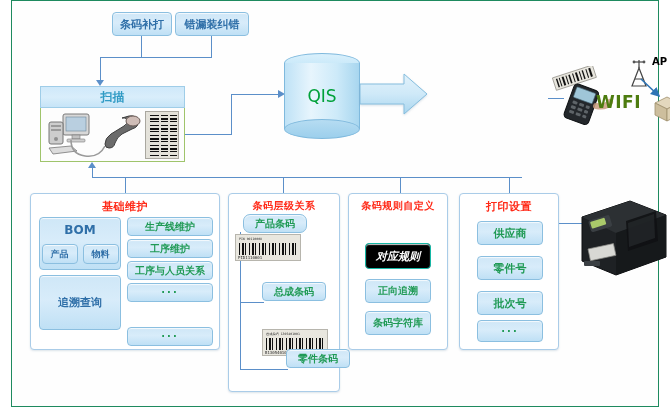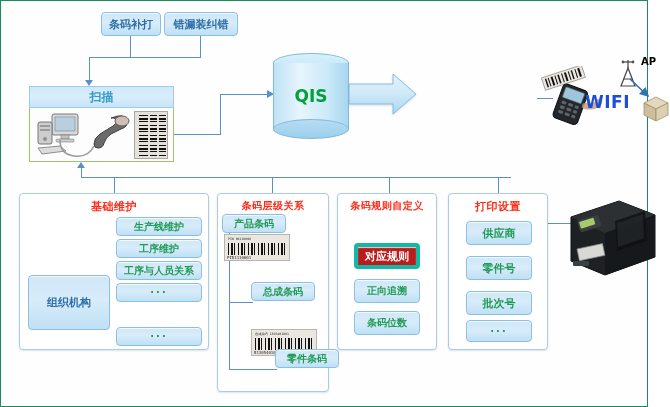--- a/index.html
+++ b/index.html
@@ -8,37 +8,38 @@
     background:#ffffff;
     font-family:"DejaVu Sans","Liberation Sans",sans-serif;
     overflow:hidden;
   }
   #stage{
     position:relative;
     width:648px;height:407px;
     box-sizing:border-box;
     border:1.5px solid #1e8a5f;
     background:#fefefe;
+    margin-left:11px;
   }
   .abs{position:absolute;box-sizing:border-box;}
 
   
   .btn{
     background:linear-gradient(to bottom,#cfe7f7 0%,#d8ecfa 45%,#bfe0f5 100%);
     border:1px solid #8bbfe0;
     border-radius:4px;
     display:flex;align-items:center;justify-content:center;
     color:#1f9a55;
     font-weight:bold;
     text-align:center;
     box-shadow:0 1px 1px rgba(255,255,255,.8) inset;
   }
   .btn.blue-txt{color:#2f6fa8;}
   .btn.red-solid{
-    background:#b91c1c;border:4px solid #14b8a6;color:#ffffff;
+    background:#000000;border:1px solid #14b8a6;color:#ffffff;font-style:italic;
   }
 
   
   .group{
     background:#ffffff;
     border:1px solid #aacce8;
     border-radius:4px;
     box-shadow:0 1px 2px rgba(120,150,175,.25);
   }
   .group-title{
@@ -71,21 +72,21 @@
   .cyl-top{
     background:linear-gradient(to bottom,#d9f0fc,#bfe4f7);
     border:1px solid #7fb9dd;border-radius:50%;
   }
   .cyl-bot{
     background:linear-gradient(to bottom,#b6dcf2,#9ccfec);
     border:1px solid #7fb9dd;border-radius:50%;
   }
   .cyl-label{
     display:flex;align-items:center;justify-content:center;
-    color:#00a13a;font-weight:bold;
+    color:#00a13a;font-weight:normal;
   }
 
   
   .ln-h{background:#5b8fc9;height:1px;}
   .ln-v{background:#5b8fc9;width:1px;}
   .arrow-up{
     width:0;height:0;
     border-left:4px solid transparent;
     border-right:4px solid transparent;
     border-bottom:6px solid #5b8fc9;
@@ -133,21 +134,21 @@
   .barcode-vert .vstrip{
     position:absolute;
     background:
       repeating-linear-gradient(to bottom,
         #111 0px,#111 1px,transparent 1px,transparent 3px,
         #111 3px,#111 5px,transparent 5px,transparent 6px,
         #111 6px,#111 7px,transparent 7px,transparent 10px);
   }
 
   .wifi-word{
-    color:#1d4ed8;font-weight:bold;font-style:normal;
+    color:#4d7c0f;font-weight:bold;font-style:normal;
     font-family:"DejaVu Sans","Liberation Sans",sans-serif;
   }
   .ap-word{color:#000;font-weight:bold;}
 
   .dots{letter-spacing:2px;}
 </style>
 </head>
 <body>
 
 <div id="stage">
@@ -319,23 +320,34 @@
   <div class="abs ln-v" style="left:113px;top:176px;height:16px;"></div>
   <div class="abs ln-v" style="left:271px;top:176px;height:16px;"></div>
   <div class="abs ln-v" style="left:388px;top:176px;height:16px;"></div>
   <div class="abs ln-v" style="left:497px;top:176px;height:16px;"></div>
 
   <div class="abs group" style="left:18px;top:192px;width:190px;height:157px;">
     <div class="group-title" style="top:5px;font-size:11px;">
       <span>基础维护</span>
     </div>
 
+    <div class="abs btn blue-txt" style="left:8px;top:23px;width:82px;height:53px;flex-direction:column;justify-content:flex-start;padding-top:5px;">
+      <span style="font-size:12px;">BOM</span>
+      <div style="display:flex;gap:5px;margin-top:7px;">
+        <div class="btn blue-txt" style="width:34px;height:18px;font-size:9px;">
+          <span>产品</span>
+        </div>
+        <div class="btn blue-txt" style="width:34px;height:18px;font-size:9px;">
+          <span>物料</span>
+        </div>
+      </div>
+    </div>
 
     <div class="abs btn blue-txt" style="left:8px;top:81px;width:82px;height:55px;font-size:11px;">
-      <span>组织机构</span>
+      <span>追溯查询</span>
     </div>
 
     <div class="abs btn" style="left:96px;top:23px;width:86px;height:19px;font-size:10px;">
       <span>生产线维护</span>
     </div>
     <div class="abs btn" style="left:96px;top:45px;width:86px;height:19px;font-size:10px;">
       <span>工序维护</span>
     </div>
     <div class="abs btn" style="left:96px;top:67px;width:86px;height:19px;font-size:10px;">
       <span>工序与人员关系</span>
@@ -350,21 +362,21 @@
 
   <div class="abs group" style="left:216px;top:192px;width:112px;height:199px;">
     <div class="group-title" style="top:5px;font-size:10px;">
       <span>条码层级关系</span>
     </div>
 
     <div class="abs ln-v" style="left:11px;top:38px;height:137px;"></div>
     <div class="abs ln-h" style="left:11px;top:108px;width:24px;"></div>
     <div class="abs ln-h" style="left:11px;top:175px;width:48px;"></div>
 
-    <div class="abs btn" style="left:4px;top:20px;width:64px;height:19px;font-size:10px;">
+    <div class="abs btn" style="left:14px;top:20px;width:64px;height:19px;font-size:10px;border-radius:7px;">
       <span>产品条码</span>
     </div>
     <div class="abs barcode-label" style="left:6px;top:40px;width:66px;height:27px;">
       <div class="bc-txt" style="left:3px;top:2px;">PIN   0011000U</div>
       <div class="barcode-strip" style="left:3px;top:8px;width:58px;height:12px;"></div>
       <div class="bc-txt num" style="left:2px;top:20px;">PID1110001</div>
     </div>
 
     <div class="abs btn" style="left:33px;top:88px;width:64px;height:19px;font-size:10px;">
       <span>总成条码</span>
@@ -385,21 +397,21 @@
     <div class="group-title" style="top:5px;font-size:10px;">
       <span>条码规则自定义</span>
     </div>
     <div class="abs btn red-solid" style="left:16px;top:49px;width:66px;height:26px;font-size:11px;">
       <span>对应规则</span>
     </div>
     <div class="abs btn" style="left:16px;top:85px;width:66px;height:24px;font-size:10px;">
       <span>正向追溯</span>
     </div>
     <div class="abs btn" style="left:16px;top:117px;width:66px;height:24px;font-size:10px;">
-      <span>条码位数</span>
+      <span>条码字符库</span>
     </div>
   </div>
 
   <div class="abs group" style="left:447px;top:192px;width:100px;height:157px;">
     <div class="group-title" style="top:5px;font-size:11px;">
       <span>打印设置</span>
     </div>
     <div class="abs btn" style="left:17px;top:27px;width:66px;height:24px;font-size:11px;">
       <span>供应商</span>
     </div>

